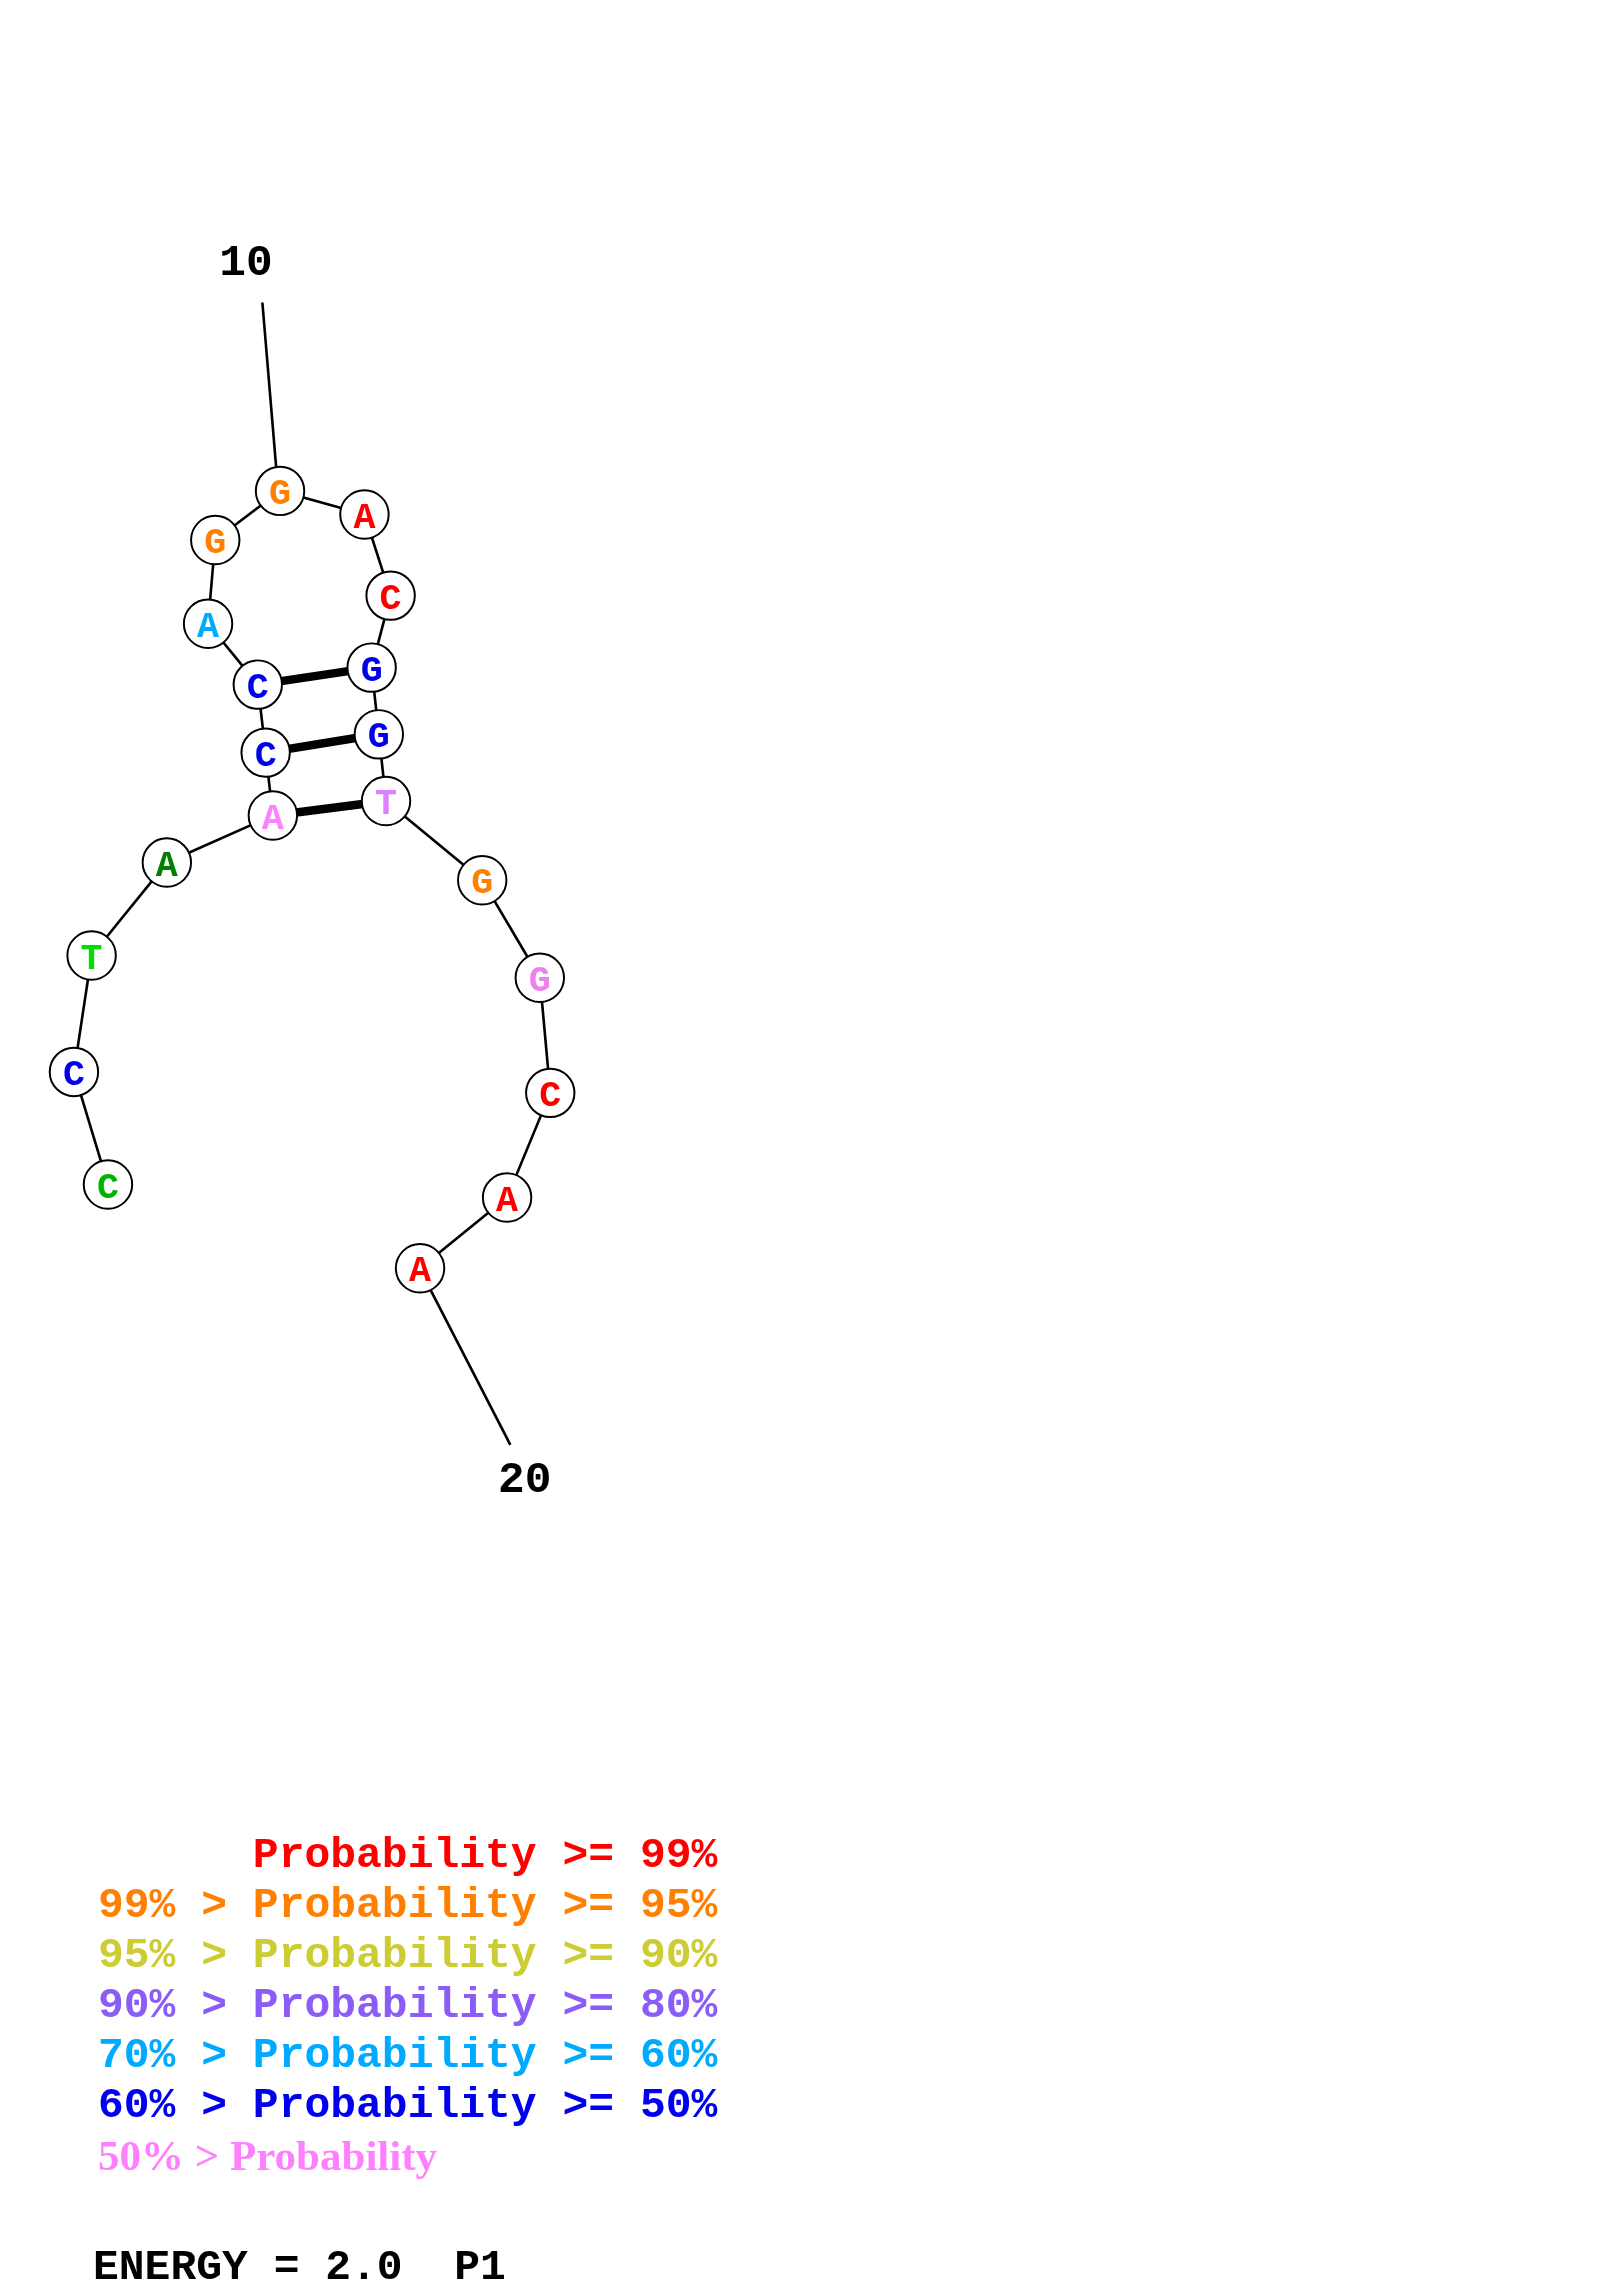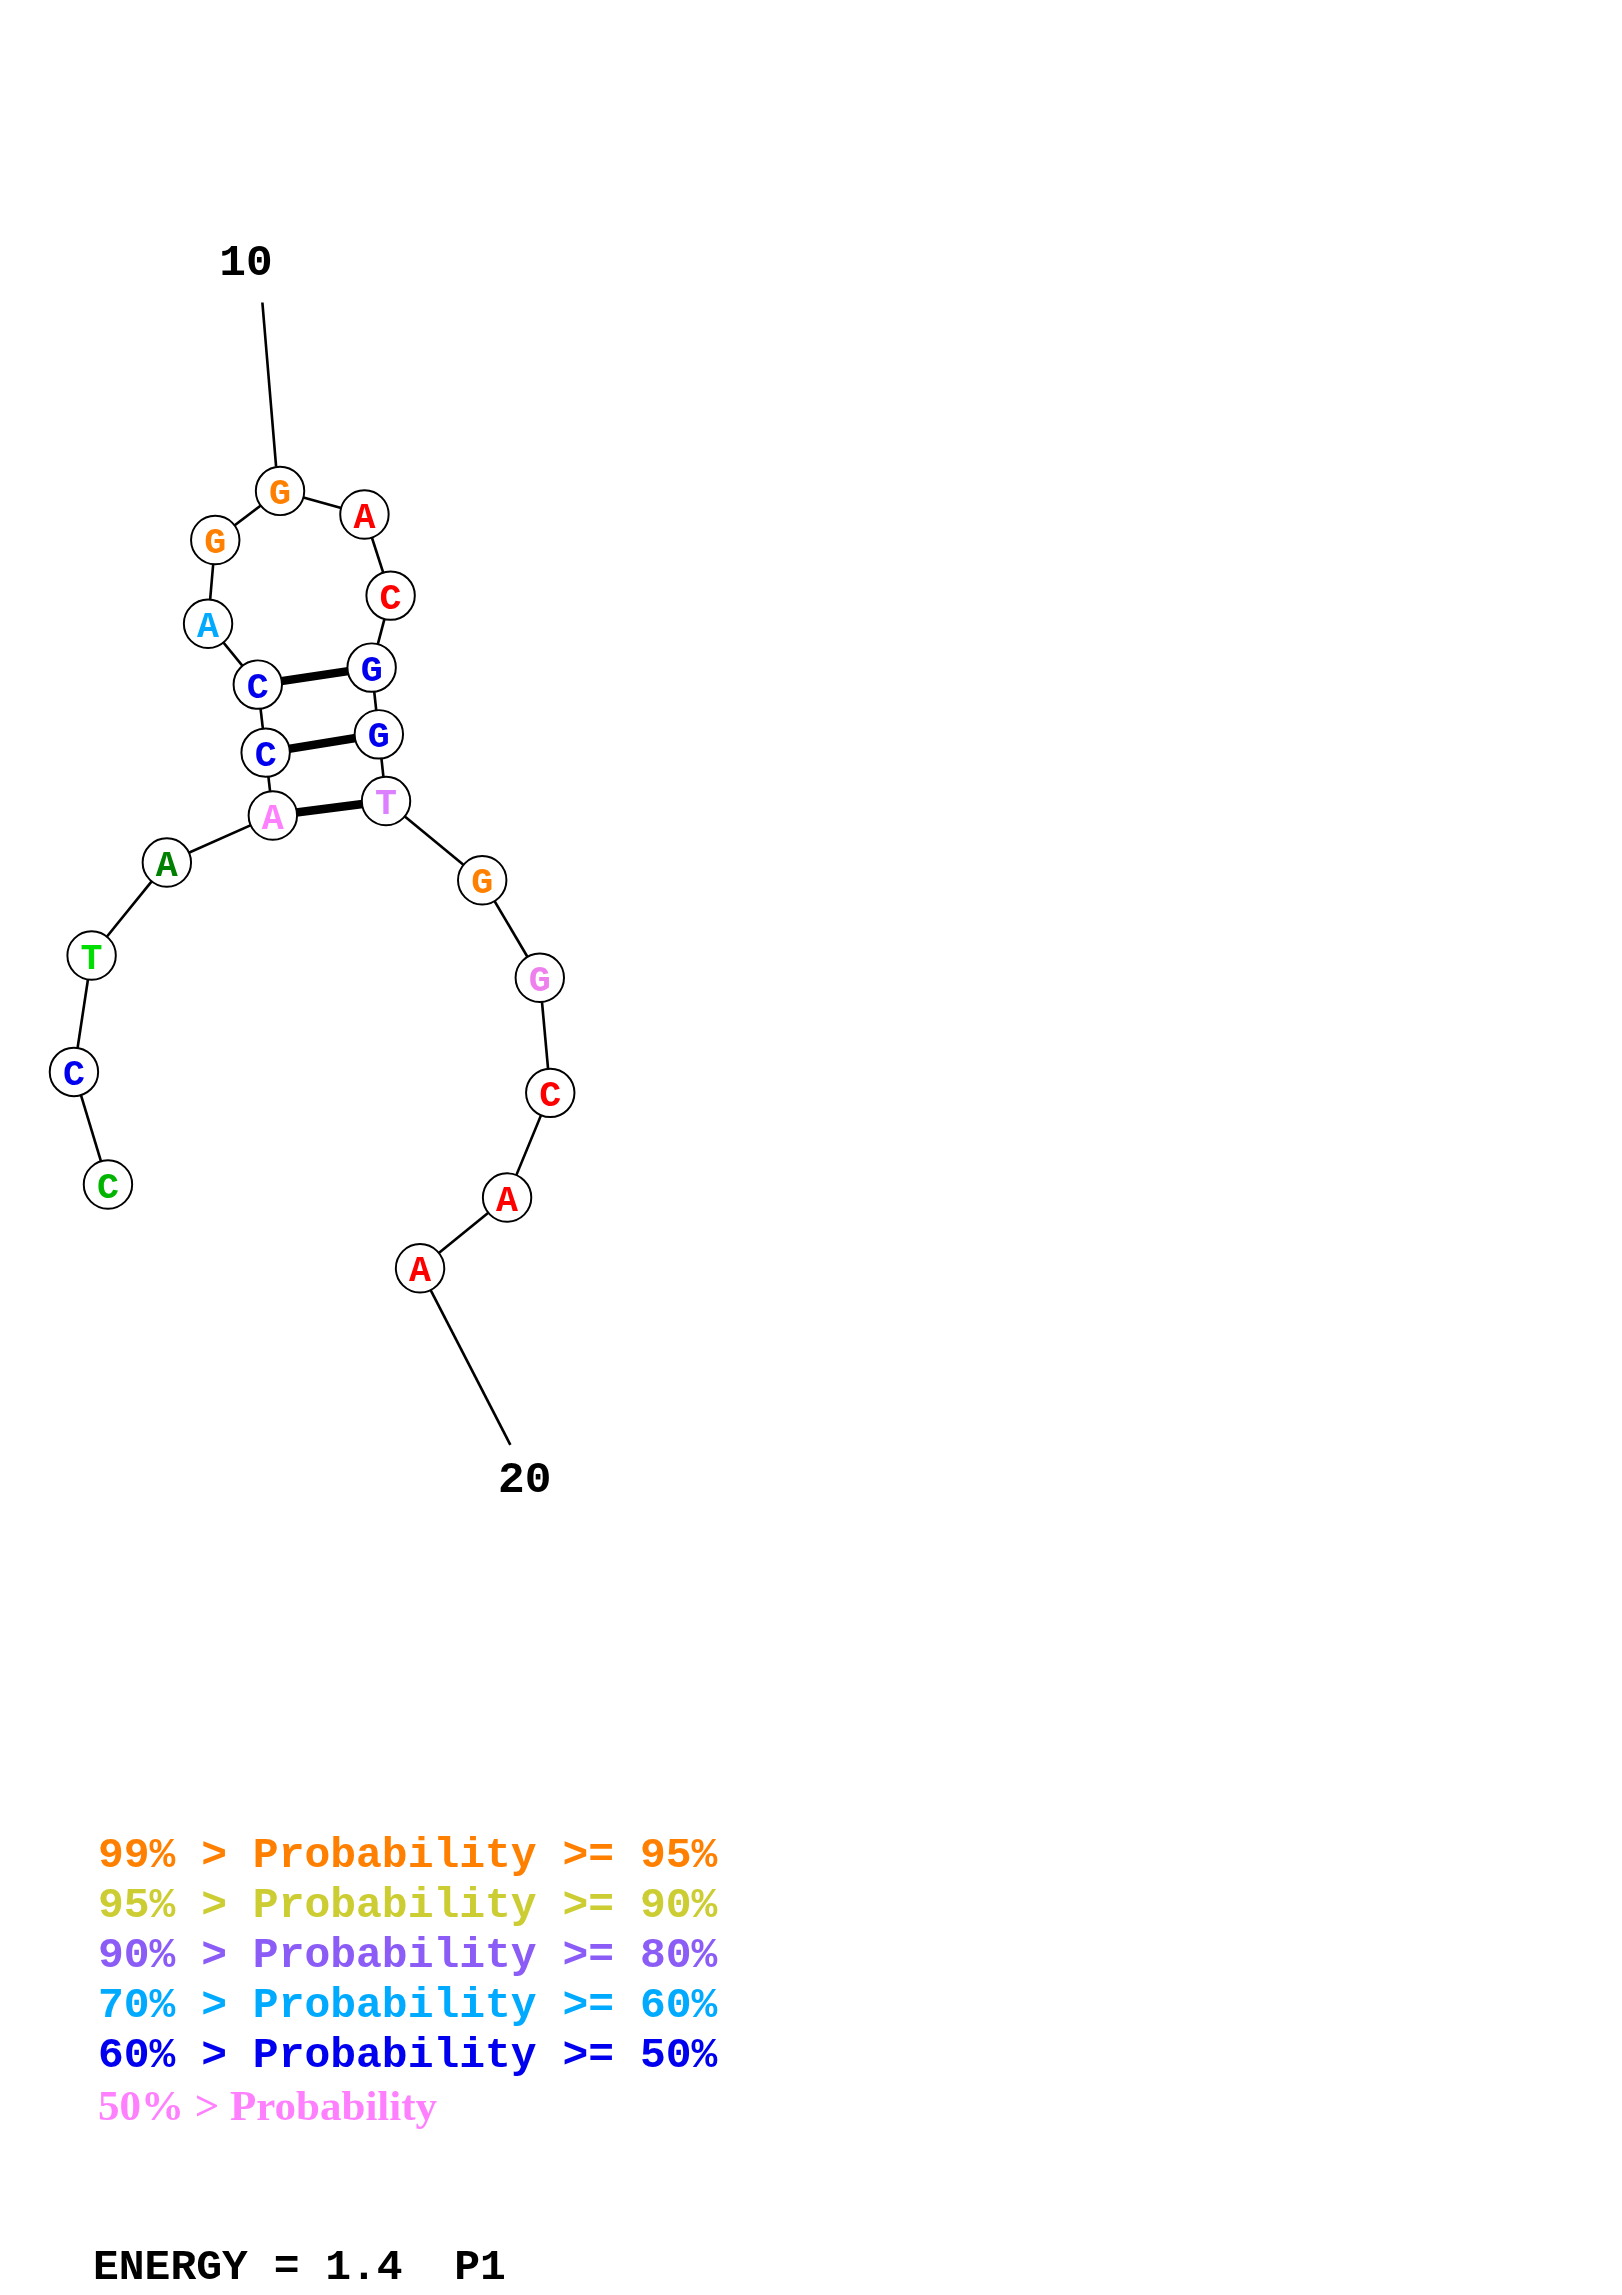--- a/index.html
+++ b/index.html
@@ -159,22 +159,23 @@
     </g>
     <g>
       <circle cx="642" cy="1938" r="37" fill="#ffffff" stroke="#000000" stroke-width="3"></circle>
       <text x="642" y="1958" text-anchor="middle" class="base-letter" fill="#ff0000">A</text>
     </g>
     <text x="376" y="420" text-anchor="middle" class="pos-label">10</text>
     <text x="802" y="2280" text-anchor="middle" class="pos-label">20</text>
   </svg>
 
 <div class="legend">
+  <div class="legend-row" style="color: rgb(255, 0, 0);">      Probability &gt;= 99%</div>
   <div class="legend-row" style="color: rgb(255, 128, 0);">99% &gt; Probability &gt;= 95%</div>
   <div class="legend-row" style="color: rgb(204, 204, 51);">95% &gt; Probability &gt;= 90%</div>
   <div class="legend-row" style="color: #8b5cf6;">90% &gt; Probability &gt;= 80%</div>
   <div class="legend-row" style="color: rgb(0, 170, 255);">70% &gt; Probability &gt;= 60%</div>
   <div class="legend-row" style="color: rgb(0, 0, 238);">60% &gt; Probability &gt;= 50%</div>
   <div class="legend-row" style="color: rgb(255, 128, 255); font-family: Liberation Serif, serif;">50% &gt; Probability</div>
 </div>
 
-<div class="energy">ENERGY = 1.4  P1</div>
+<div class="energy">ENERGY = 2.0  P1</div>
 
 
 </body></html>

